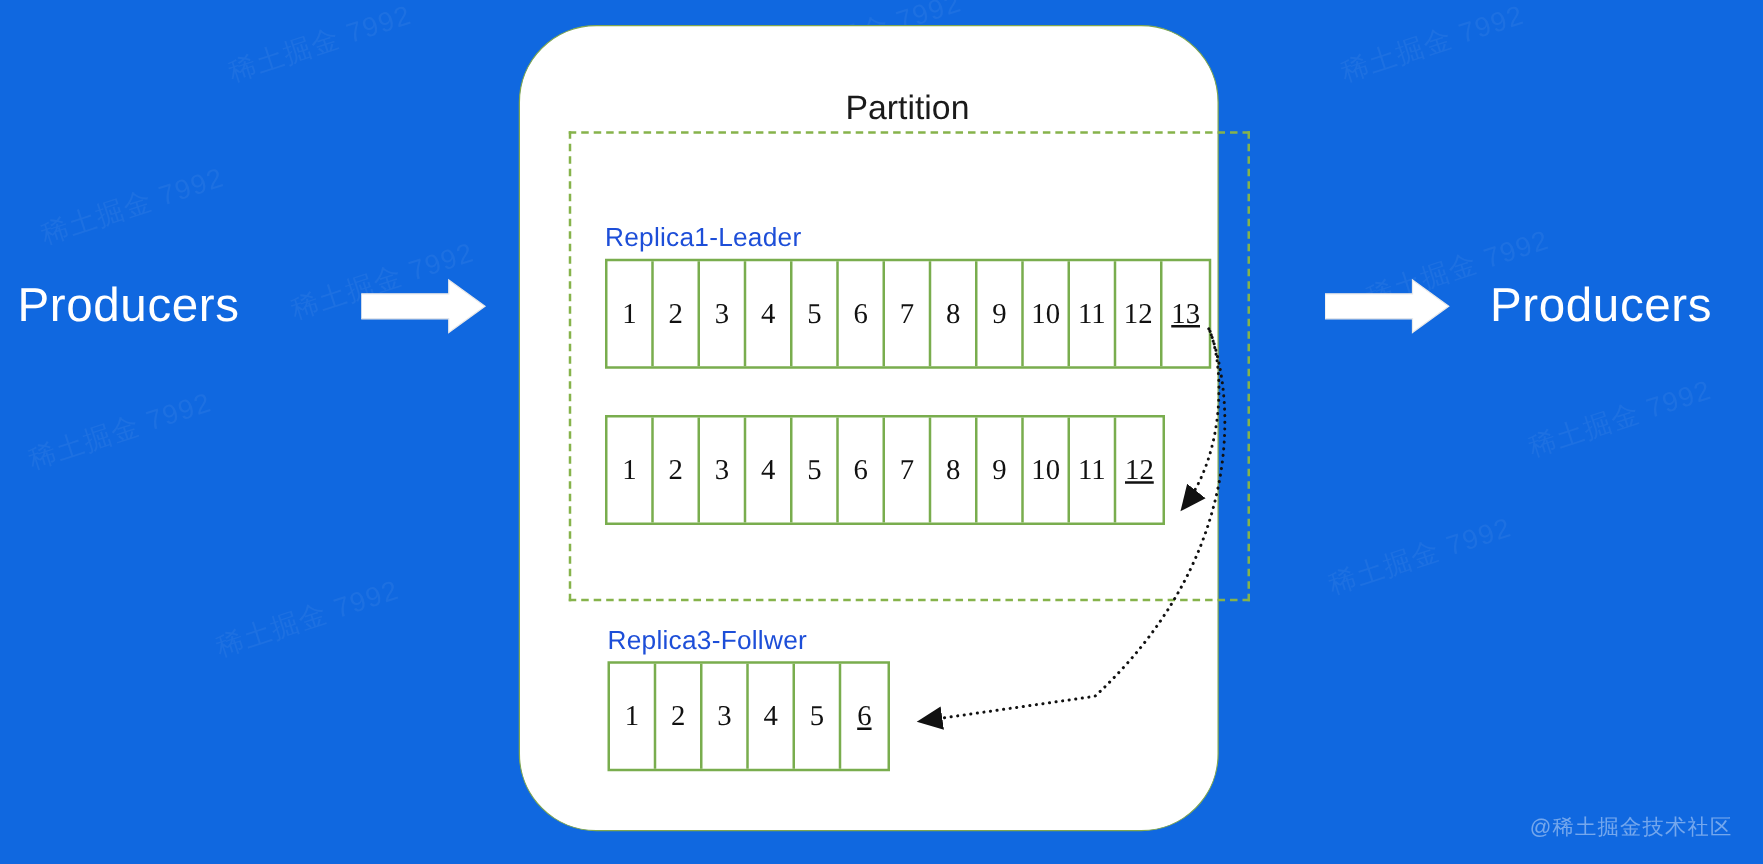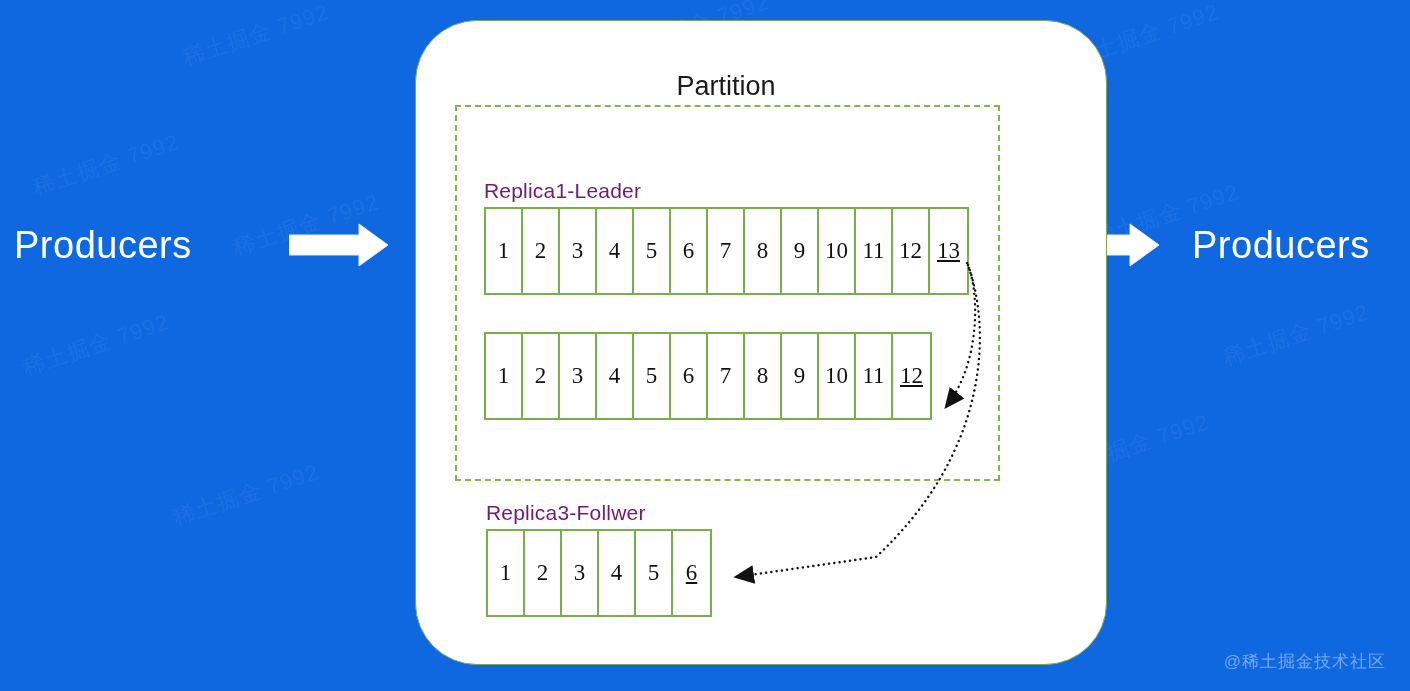--- a/index.html
+++ b/index.html
@@ -44,21 +44,21 @@
 
   .block-arrow { position: absolute; }
   #producers-arrow { left: 289px;  top: 222px; }
   #consumers-arrow { left: 1060px; top: 222px; }
 
   
   #partition-card {
     position: absolute;
     left: 415px;
     top: 20px;
-    width: 692px;
+    width: 560px;
     height: 645px;
     background: #ffffff;
     border: 1px solid #7fa650;
     border-radius: 62px;
     box-sizing: border-box;
   }
 
   #partition-title {
     position: absolute;
     left: 0;
@@ -88,21 +88,21 @@
     text-align: center;
     font-size: 27px;
     color: #1a1a1a;
     font-family: "Liberation Sans", sans-serif;
   }
 
   
   .replica-row { position: absolute; }
   .replica-label {
     font-size: 21px;
-    color: #701a75;
+    color: #1d4ed8;
     font-family: "Liberation Sans", sans-serif;
     margin-bottom: 4px;
     white-space: nowrap;
     letter-spacing: 0.2px;
   }
   .cells {
     display: flex;
     border: 2px solid #79ad4e;
     box-sizing: border-box;
     height: 88px;

